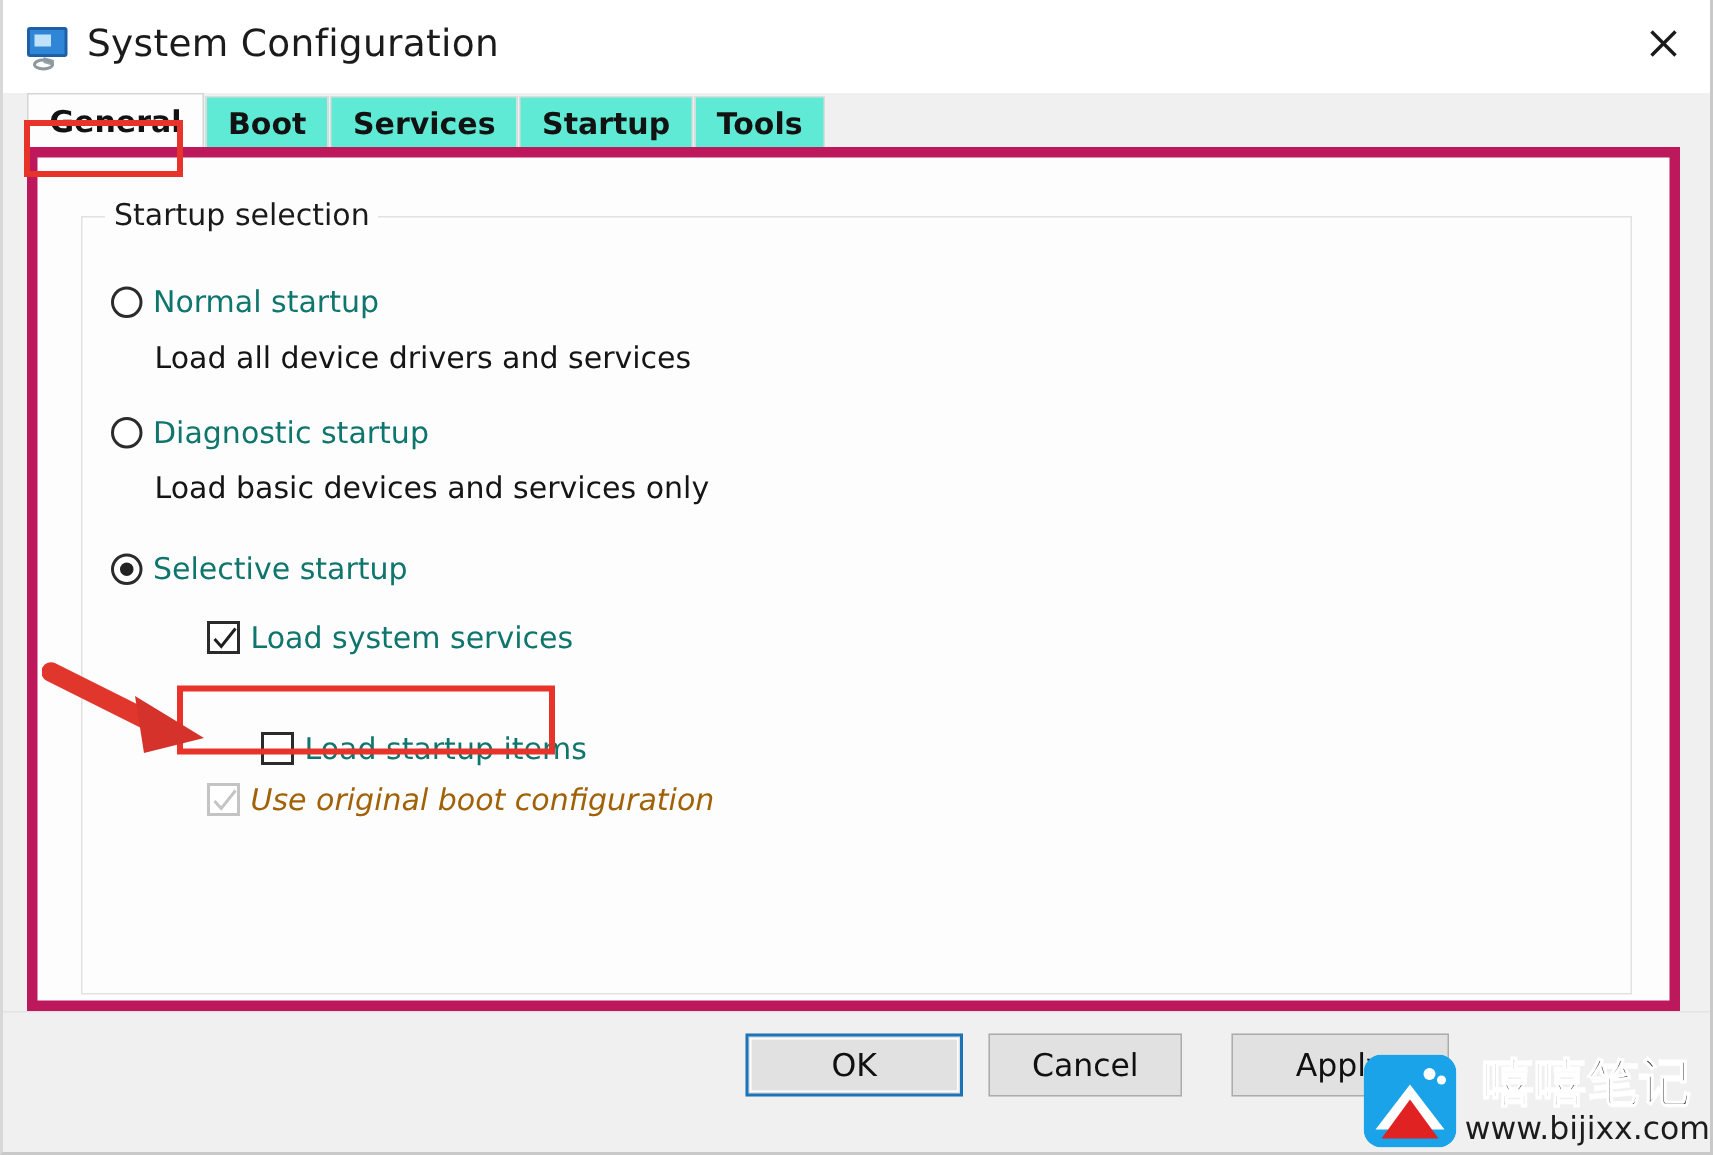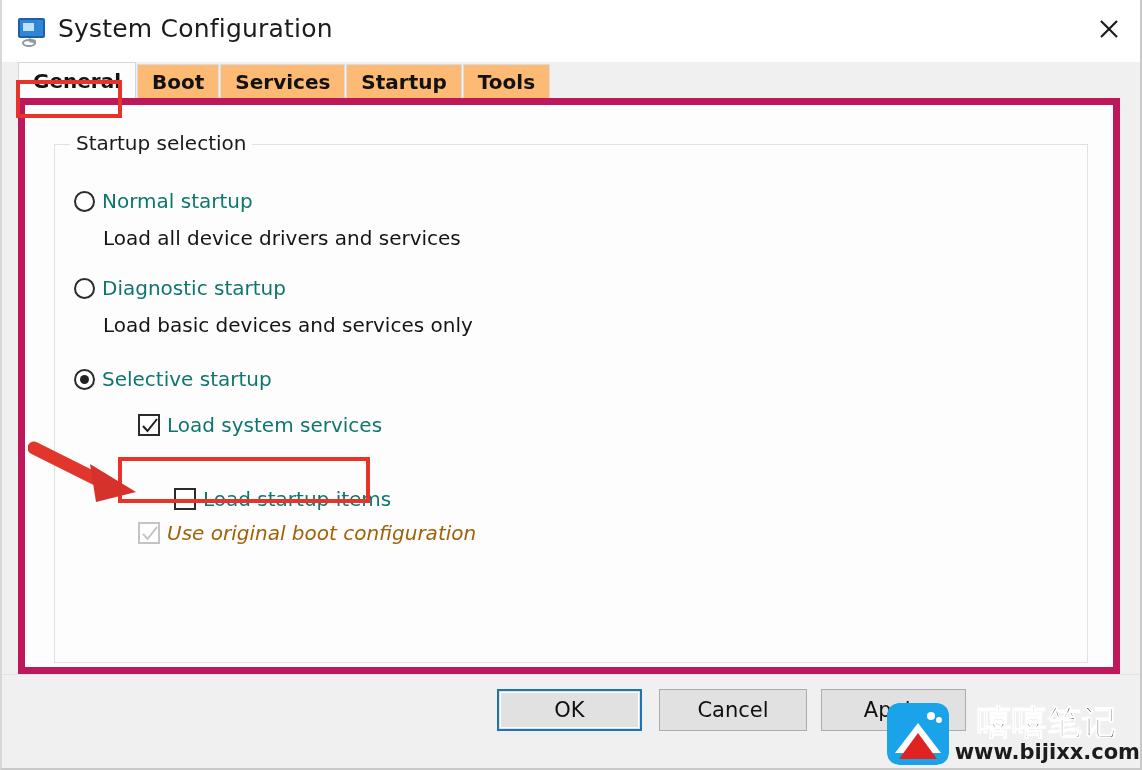--- a/index.html
+++ b/index.html
@@ -77,21 +77,21 @@
   }
   .tab {
     height: 34px;
     box-sizing: border-box;
     padding: 0 14px;
     display: flex;
     align-items: center;
     font-size: 20px;
     color: #121212;
     font-family: "DejaVu Sans", sans-serif;
-    background: #fdba74;
+    background: #5eead4;
     border: 1px solid #dcdcdc;
     border-bottom: none;
     margin-right: 1px;
     cursor: pointer;
     white-space: nowrap;
   }
   .tab.selected {
     background: #fdfdfd;
     border-color: #d5d5d5;
     height: 36px;
@@ -250,21 +250,21 @@
     justify-content: center;
     cursor: pointer;
     text-align: right;
   }
   .dlg-button.default {
     border: 2px solid #1b74b8;
     outline: 1px solid #ffffff;
     outline-offset: -4px;
   }
   #btn-ok     { left: 495px; width: 145px; }
-  #btn-cancel { left: 657px; width: 148px; }
+  #btn-cancel { left: 657px; width: 129px; }
   #btn-apply  { left: 819px; width: 145px; }
 
   
   #watermark {
     position: absolute;
     right: 2px;
     bottom: 0px;
     height: 72px;
     display: flex;
     align-items: center;
@@ -290,21 +290,21 @@
     font-size: 34px;
     font-weight: bold;
     color: #1a1a1a;
     font-family: "DejaVu Sans", sans-serif;
     letter-spacing: 1px;
     white-space: nowrap;
     -webkit-text-stroke: 1px #ffffff;
   }
   #watermark-url {
     font-size: 21px;
-    font-weight: bold;
+    font-weight: normal;
     color: #1c1c1c;
     font-family: "DejaVu Sans", sans-serif;
     margin-top: 3px;
     white-space: nowrap;
   }
 </style>
 </head>
 <body>
 
 <div id="window">

